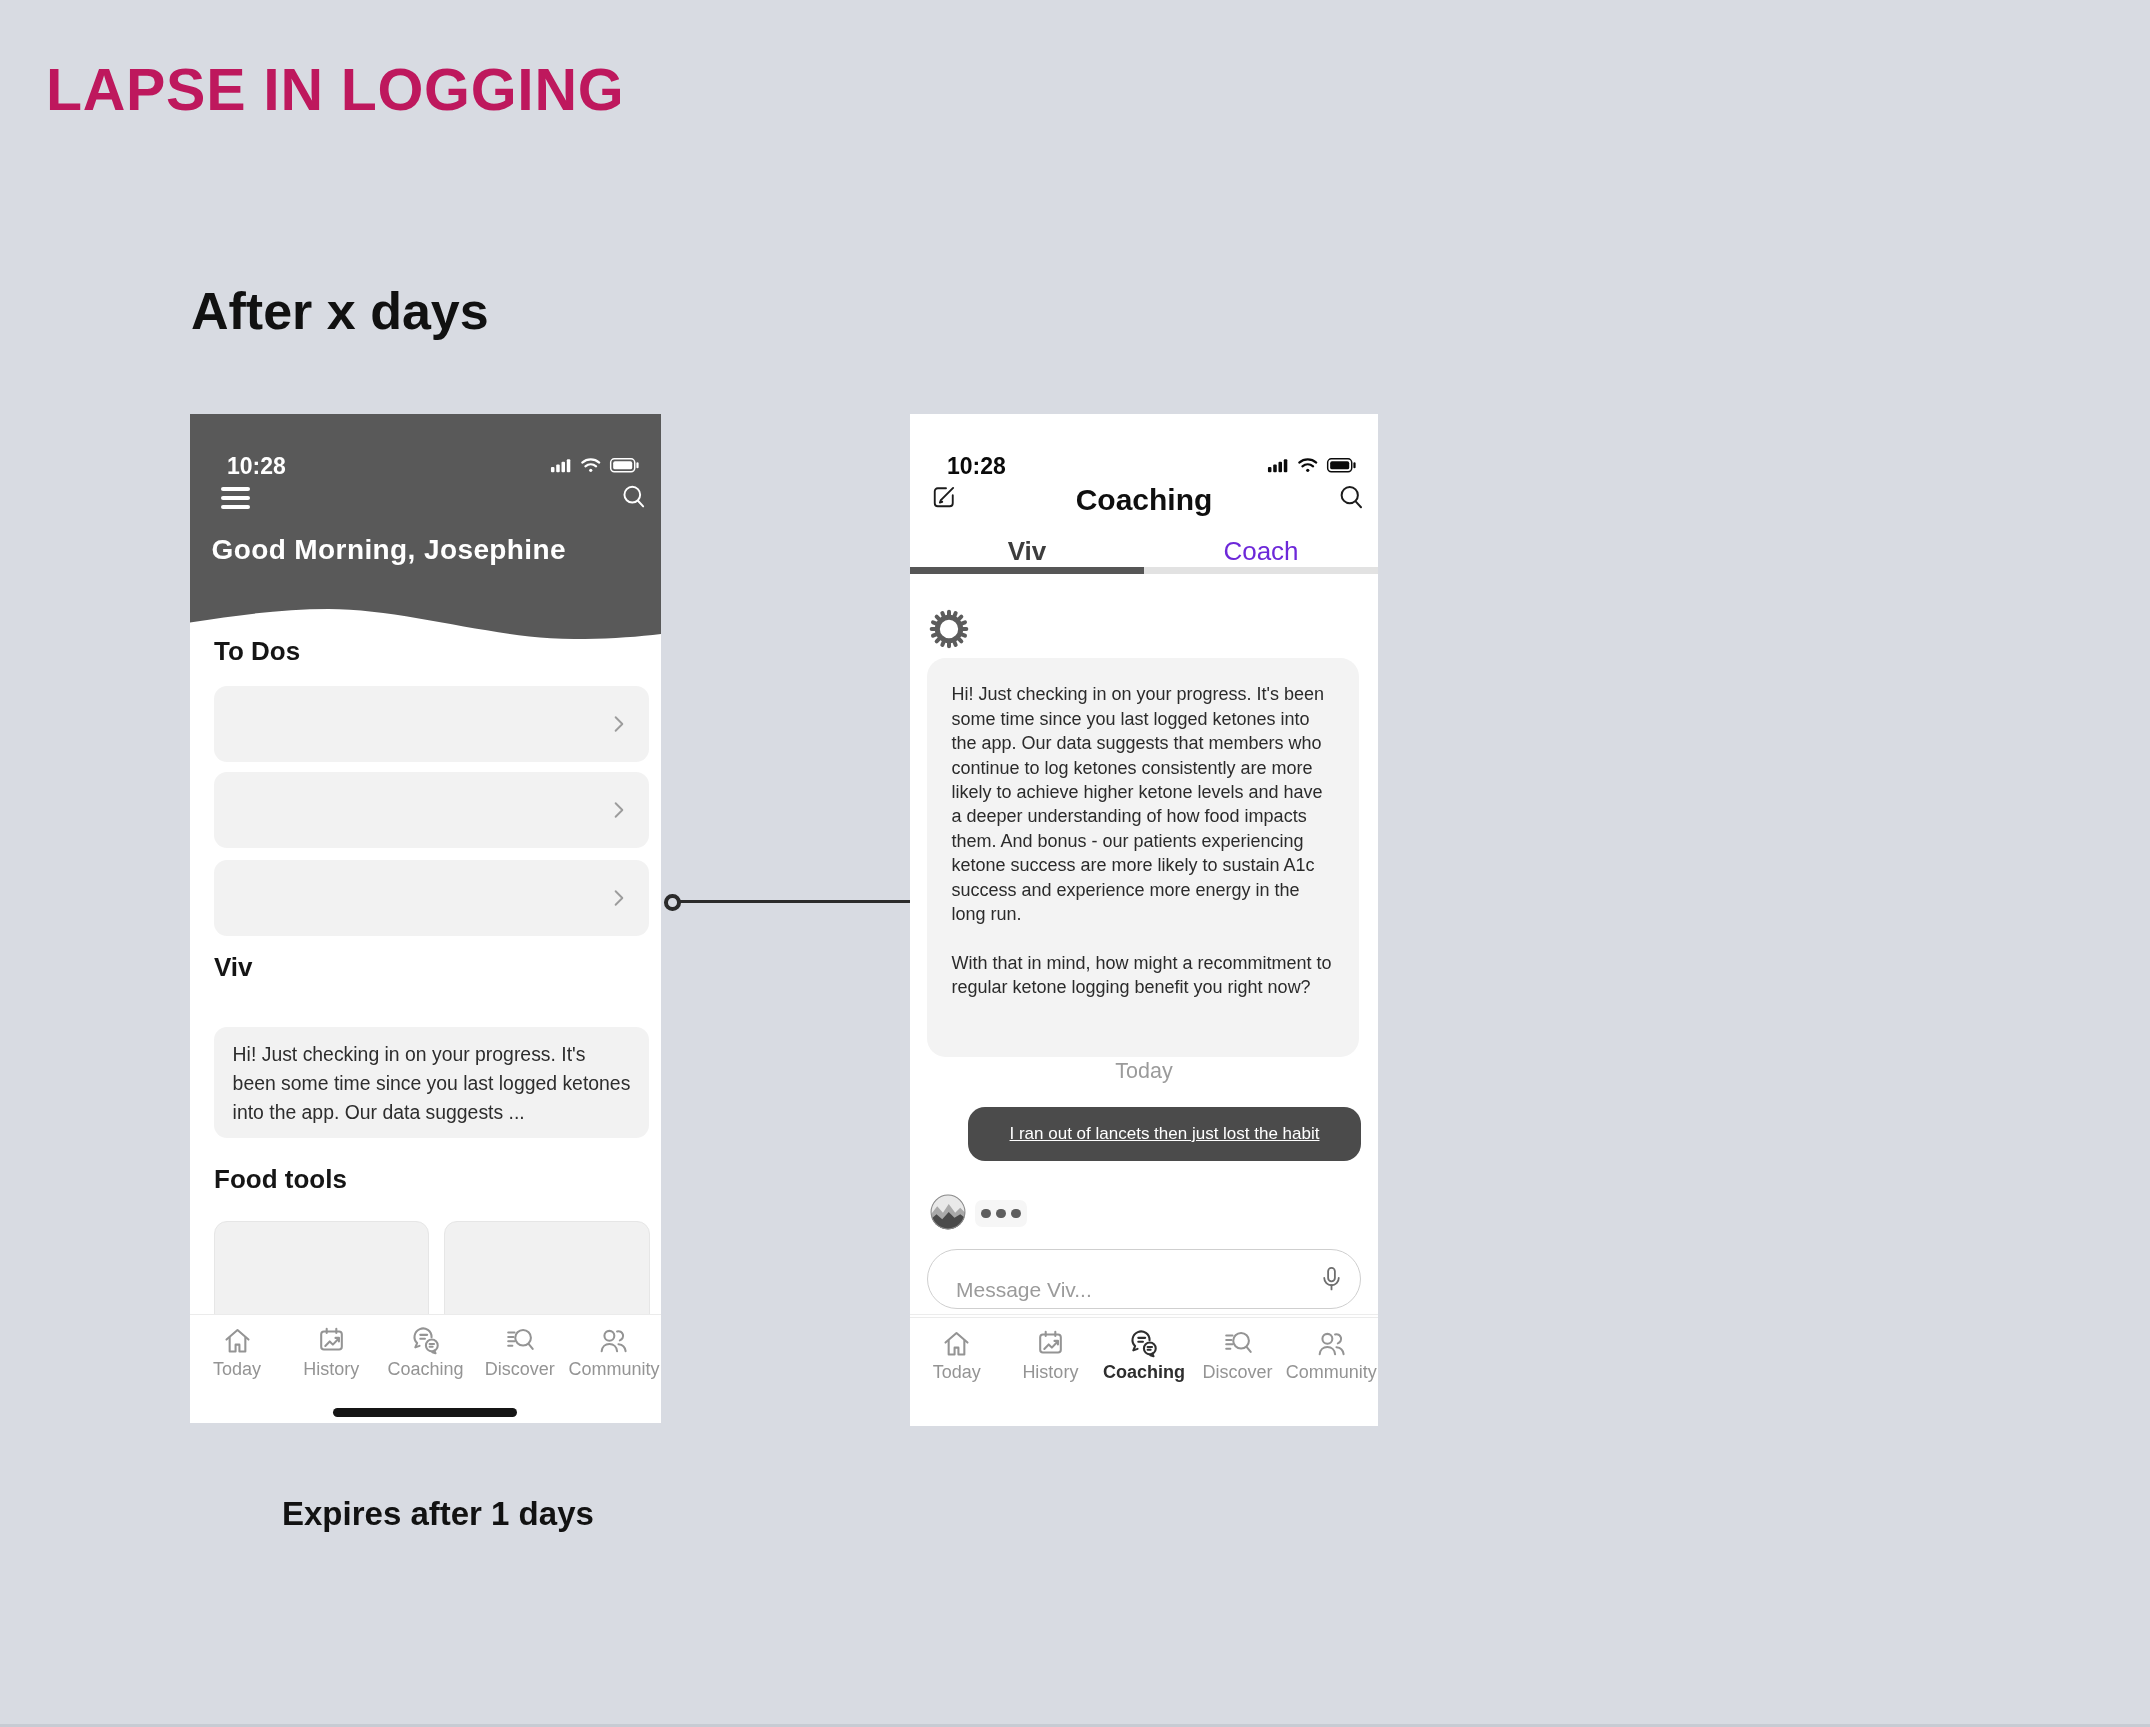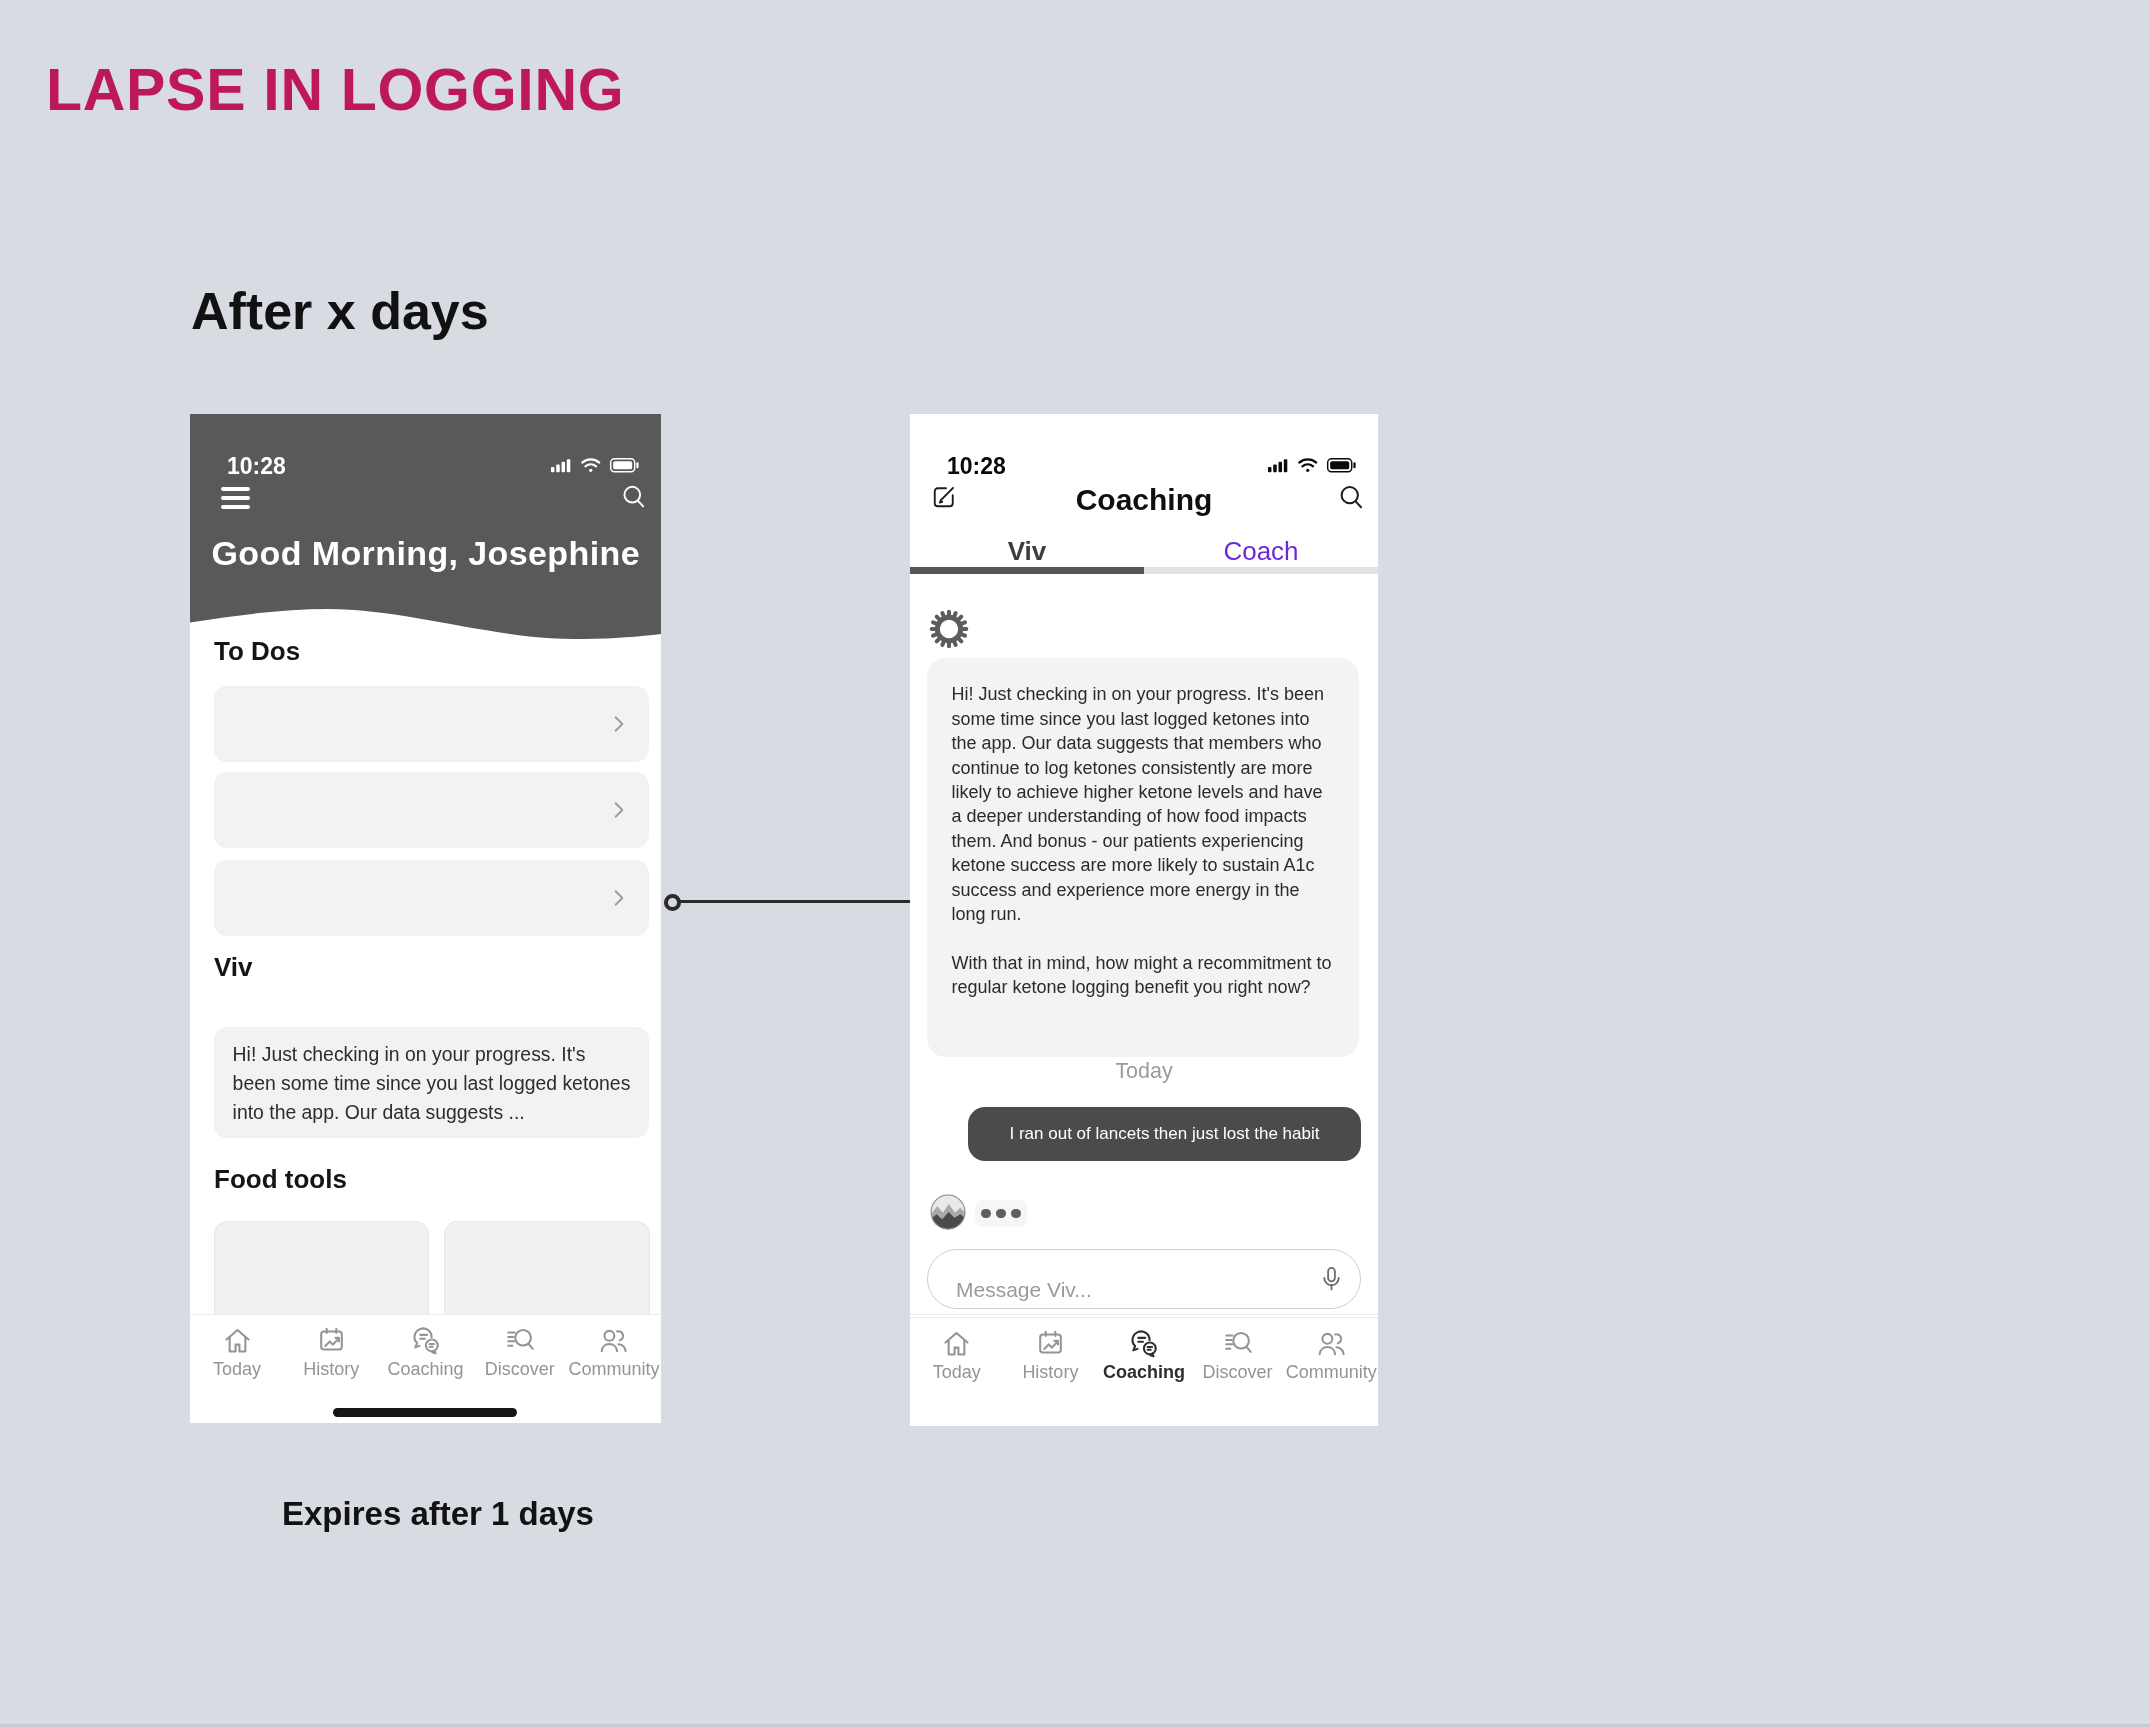--- a/index.html
+++ b/index.html
@@ -28,21 +28,21 @@
   .status-icons{top:21.5px;right:20px;display:flex;align-items:center;gap:7.2px;}
   .statusbar.light, .statusbar.light .status-time{color:#ffffff;}
   .statusbar.dark, .statusbar.dark .status-time{color:#0a0a0a;}
 
   
   .lp-header{left:0;top:0;width:471px;height:195px;background:#595959;}
   .lp-wave{left:0;top:195px;width:471px;height:30px;display:block;}
   .menu-icon{left:31px;top:73px;width:29px;height:21.5px;display:flex;flex-direction:column;justify-content:space-between;}
   .menu-icon i{display:block;height:3.6px;border-radius:2.2px;background:#fff;}
   .hdr-search{left:429px;top:68px;width:29px;height:29px;color:#fff;}
-  .greeting{left:21.5px;top:120px;font-size:34px;font-weight:600;color:#fff;letter-spacing:0.4px;}
+  .greeting{left:21.5px;top:120px;font-size:28px;font-weight:600;color:#fff;letter-spacing:0.4px;}
 
   .sec-title{font-size:26px;font-weight:700;color:#151515;}
   .todo-card{left:24px;width:435px;height:76px;background:#f2f2f2;border-radius:13px;}
   .todo-card .chev{position:absolute;right:18.6px;top:50%;transform:translateY(-50%);width:23px;height:23px;color:#9d9d9d;}
   .viv-card{left:24px;top:613px;width:435px;height:111px;background:#f2f2f2;border-radius:13px;}
   .viv-card p{margin:0;padding:13px 18.6px;font-size:19.4px;line-height:29px;color:#2d2d2d;}
   .food-card{top:807px;width:213px;height:108px;background:#f1f1f1;border-radius:13px;border:0.7px solid #e6e6e6;}
 
   
   .tabbar{left:0;width:100%;background:#fff;border-top:1.4px solid #ebebeb;display:flex;z-index:5;}
@@ -64,21 +64,21 @@
   .seg.coach{left:234px;color:#6d28d9;font-weight:400;}
   .seg-line-dark{left:0;top:153px;width:234px;height:6.5px;background:#565656;}
   .seg-line-light{left:234px;top:153px;width:234px;height:6.5px;background:#e2e2e2;}
 
   
   .sun-avatar{left:18.6px;top:195px;width:40px;height:40px;color:#5c5c5c;}
   .viv-bubble{left:17px;top:244px;width:432px;height:399px;background:#f3f3f3;border-radius:18.6px;box-sizing:border-box;padding:24.4px 24.4px;}
   .viv-bubble p{margin:0;font-size:18px;line-height:24.4px;color:#2b2b2b;white-space:pre-line;}
   .date-divider{left:0;top:645px;width:100%;text-align:center;font-size:21.5px;color:#9b9b9b;}
   .user-bubble{left:58px;top:693px;width:393px;height:54px;background:#4b4b4b;border-radius:17px;color:#fff;
-               font-size:17px;display:flex;align-items:center;justify-content:center;white-space:nowrap;}
+               font-size:17px;display:flex;align-items:center;justify-content:center;white-space:nowrap;text-decoration:underline;}
   .chat-avatar{left:20px;top:780px;width:36px;height:36px;}
   .typing-pill{left:65px;top:786px;width:52px;height:27px;background:#f6f6f6;border-radius:7.2px;
                display:flex;align-items:center;justify-content:center;gap:5.7px;}
   .typing-pill i{width:9.3px;height:9.3px;border-radius:50%;background:#5e5e5e;}
   .msg-input-wrap{left:17px;top:835px;width:434px;height:60px;border:1.4px solid #cfcfcf;border-radius:32px;box-sizing:border-box;background:#fff;}
   .msg-input{position:absolute;left:26px;top:10px;width:344px;height:57px;border:none;outline:none;font-size:21px;color:#444;
              font-family:"Liberation Sans",sans-serif;background:transparent;}
   .msg-input::placeholder{color:#9b9b9b;}
   .mic-icon{position:absolute;right:14.3px;top:14.3px;width:29px;height:29px;color:#6e6e6e;}
   .chat-divider{left:0;top:900px;width:100%;height:1.4px;background:#ececec;}

